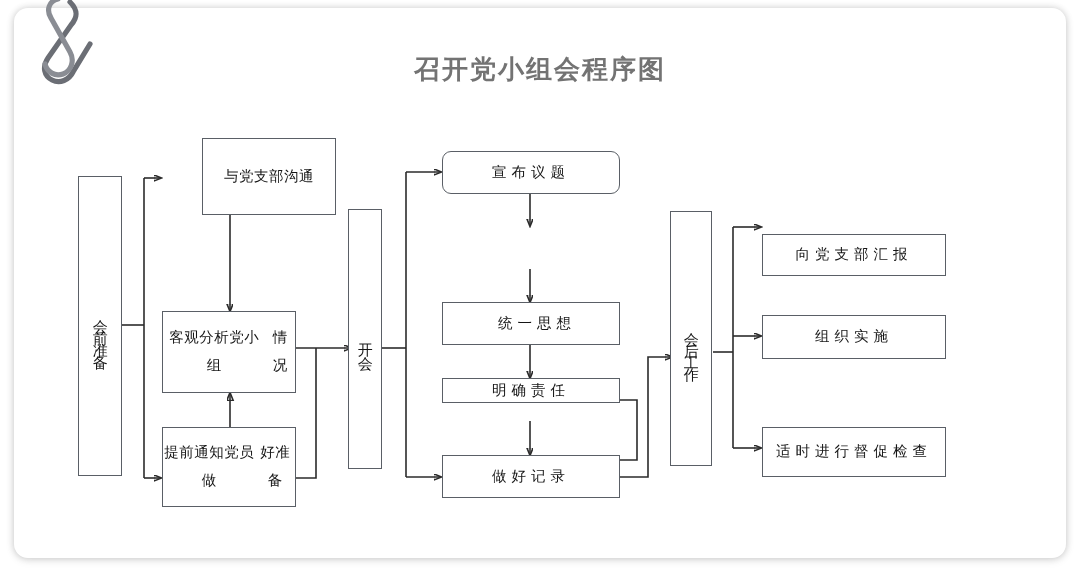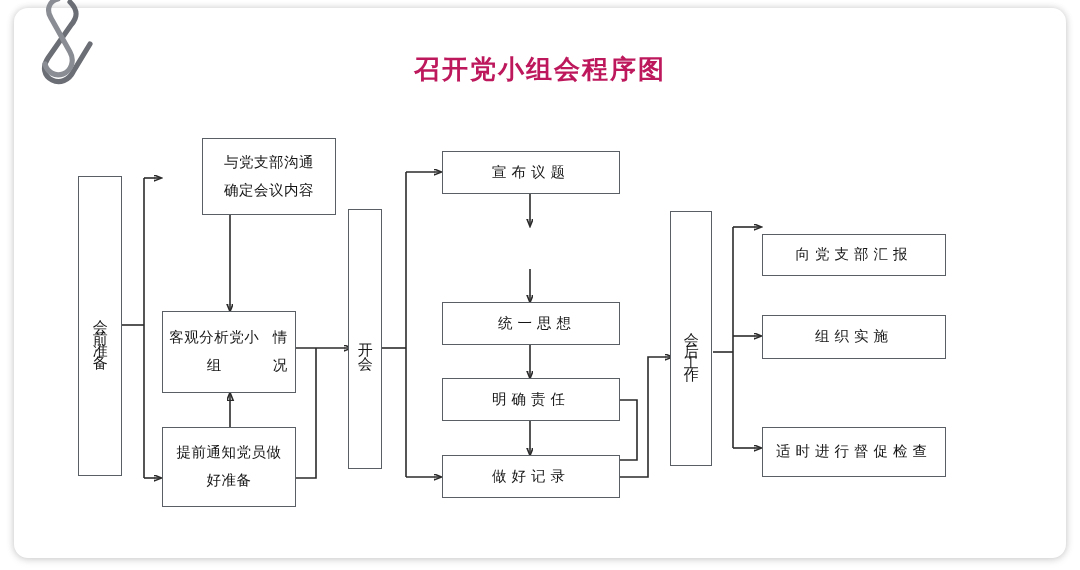--- a/index.html
+++ b/index.html
@@ -37,21 +37,21 @@
   }
 
   #title {
     position: absolute;
     left: 0;
     top: 52px;
     width: 1080px;
     text-align: center;
     font-size: 26px;
     font-weight: bold;
-    color: #be185d;
+    color: #737373;
     letter-spacing: 2px;
   }
 
   
   #flow {
     position: absolute;
     left: 0;
     top: 0;
     width: 1080px;
     height: 570px;
@@ -162,41 +162,40 @@
       <path d="M 733 227 L 733 448"></path>
       <path d="M 733 227 L 761 227" marker-end="url(#arrow)"></path>
       <path d="M 733 336 L 761 336" marker-end="url(#arrow)"></path>
       <path d="M 733 448 L 761 448" marker-end="url(#arrow)"></path>
     </svg>
 
     <div class="node vert" style="left:78px; top:176px; width:44px; height:300px;">会前准备</div>
 
     <div class="node two-line" style="left:162px; top:138px; width:134px; height:77px; flex-direction:column;margin-left:40px;">
       <span>与党支部沟通</span>
-      <span>确定会议内容</span>
     </div>
 
     <div class="node two-line" style="left:162px; top:311px; width:134px; height:82px; flex-direction:row;">
       <span>客观分析党小组</span>
       <span>情况</span>
     </div>
 
-    <div class="node two-line" style="left:162px; top:427px; width:134px; height:80px; flex-direction:column;">
+    <div class="node two-line" style="left:162px; top:427px; width:134px; height:80px; flex-direction:row;">
       <span>提前通知党员做</span>
       <span>好准备</span>
     </div>
 
     <div class="node vert" style="left:348px; top:209px; width:34px; height:260px;">开会</div>
 
-    <div class="node wide" style="left:442px; top:151px; width:178px; height:43px;">宣布议题</div>
+    <div class="node wide" style="left:442px; top:151px; width:178px; height:43px;border-radius:9px;">宣布议题</div>
 
 
     <div class="node wide" style="left:442px; top:302px; width:178px; height:43px;padding-left:12px;">统一思想</div>
 
-    <div class="node wide" style="left:442px; top:378px; width:178px; height:43px;">明确责任</div>
+    <div class="node wide" style="left:442px; top:378px; width:178px; height:25px;">明确责任</div>
 
     <div class="node wide" style="left:442px; top:455px; width:178px; height:43px;">做好记录</div>
 
     <div class="node vert" style="left:670px; top:211px; width:42px; height:255px;">会后工作</div>
 
     <div class="node wide" style="left:762px; top:206px; width:184px; height:42px;margin-top:28px;">向党支部汇报</div>
 
     <div class="node wide" style="left:762px; top:315px; width:184px; height:44px;">组织实施</div>
 
     <div class="node wide" style="left:762px; top:427px; width:184px; height:50px;">适时进行督促检查</div>

